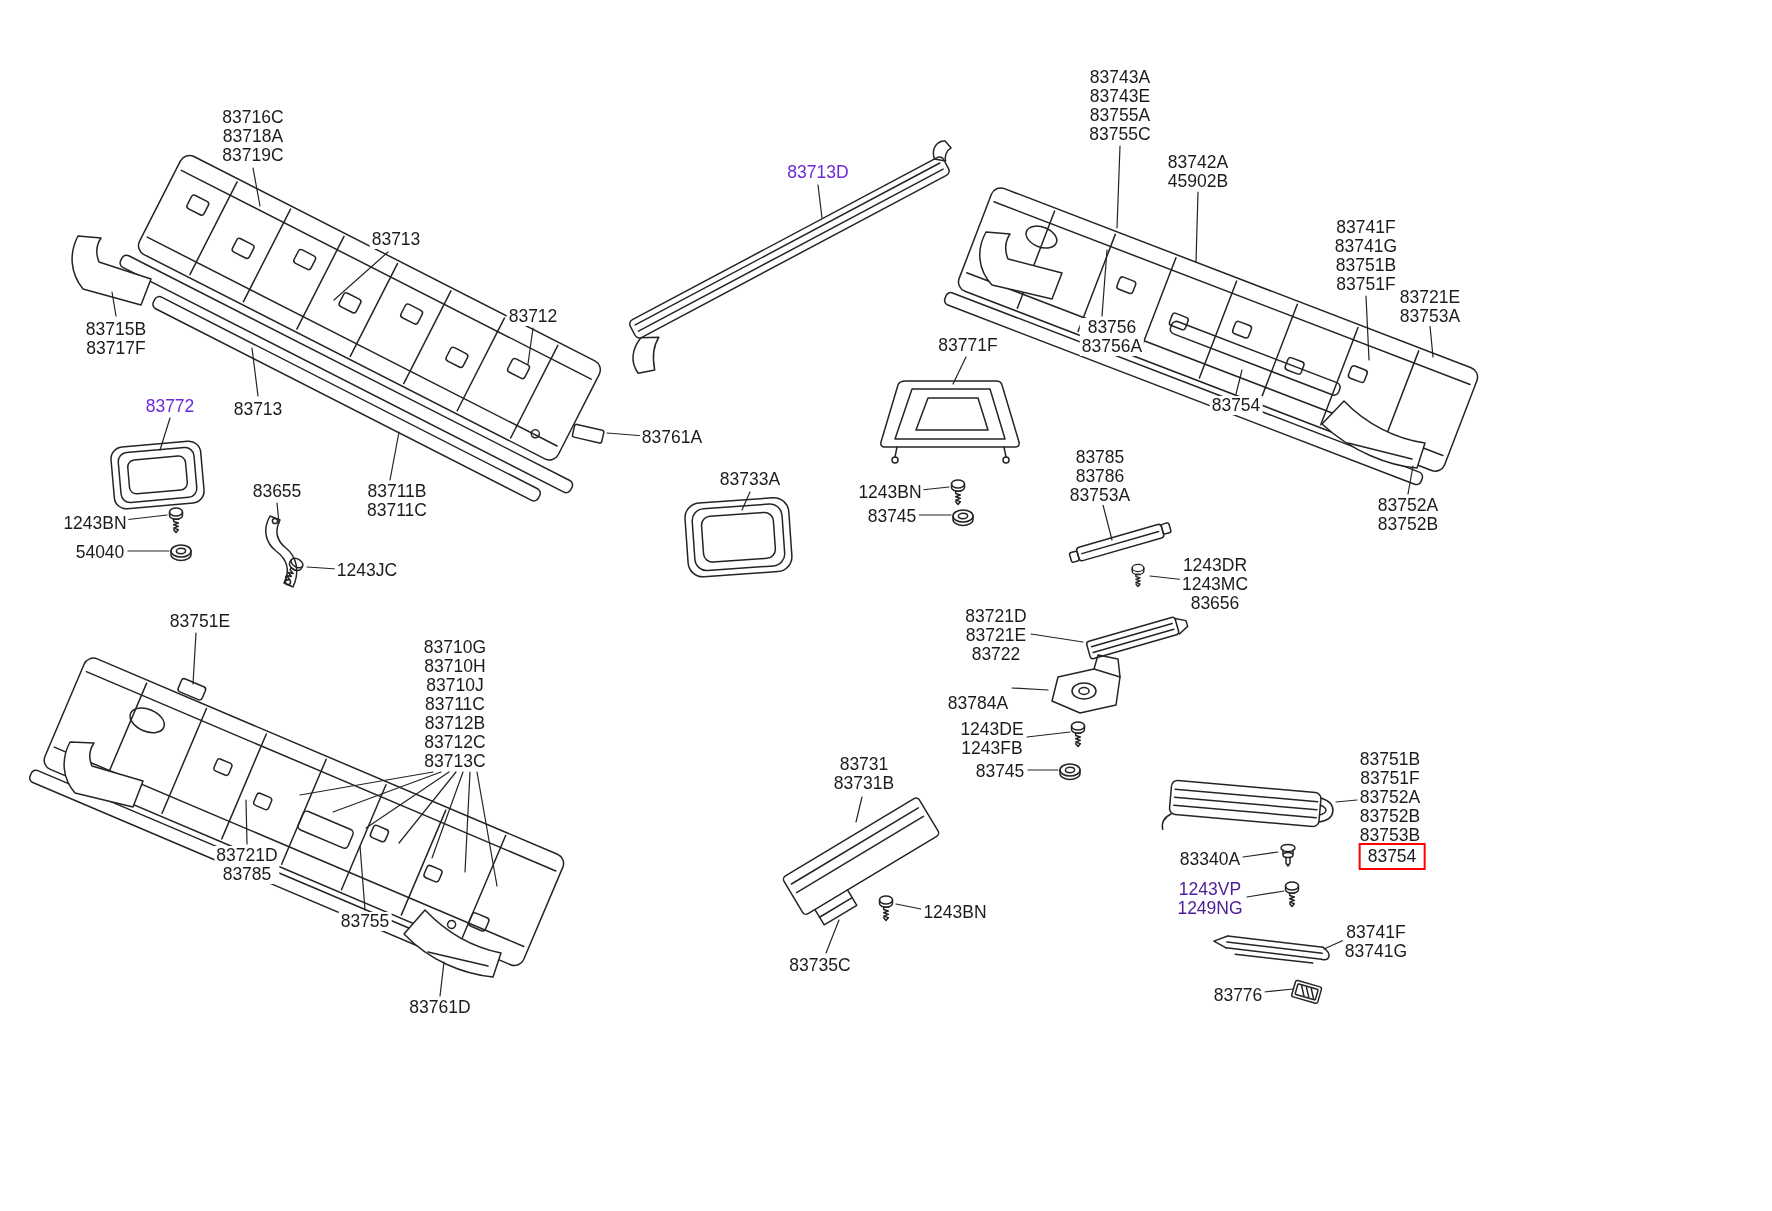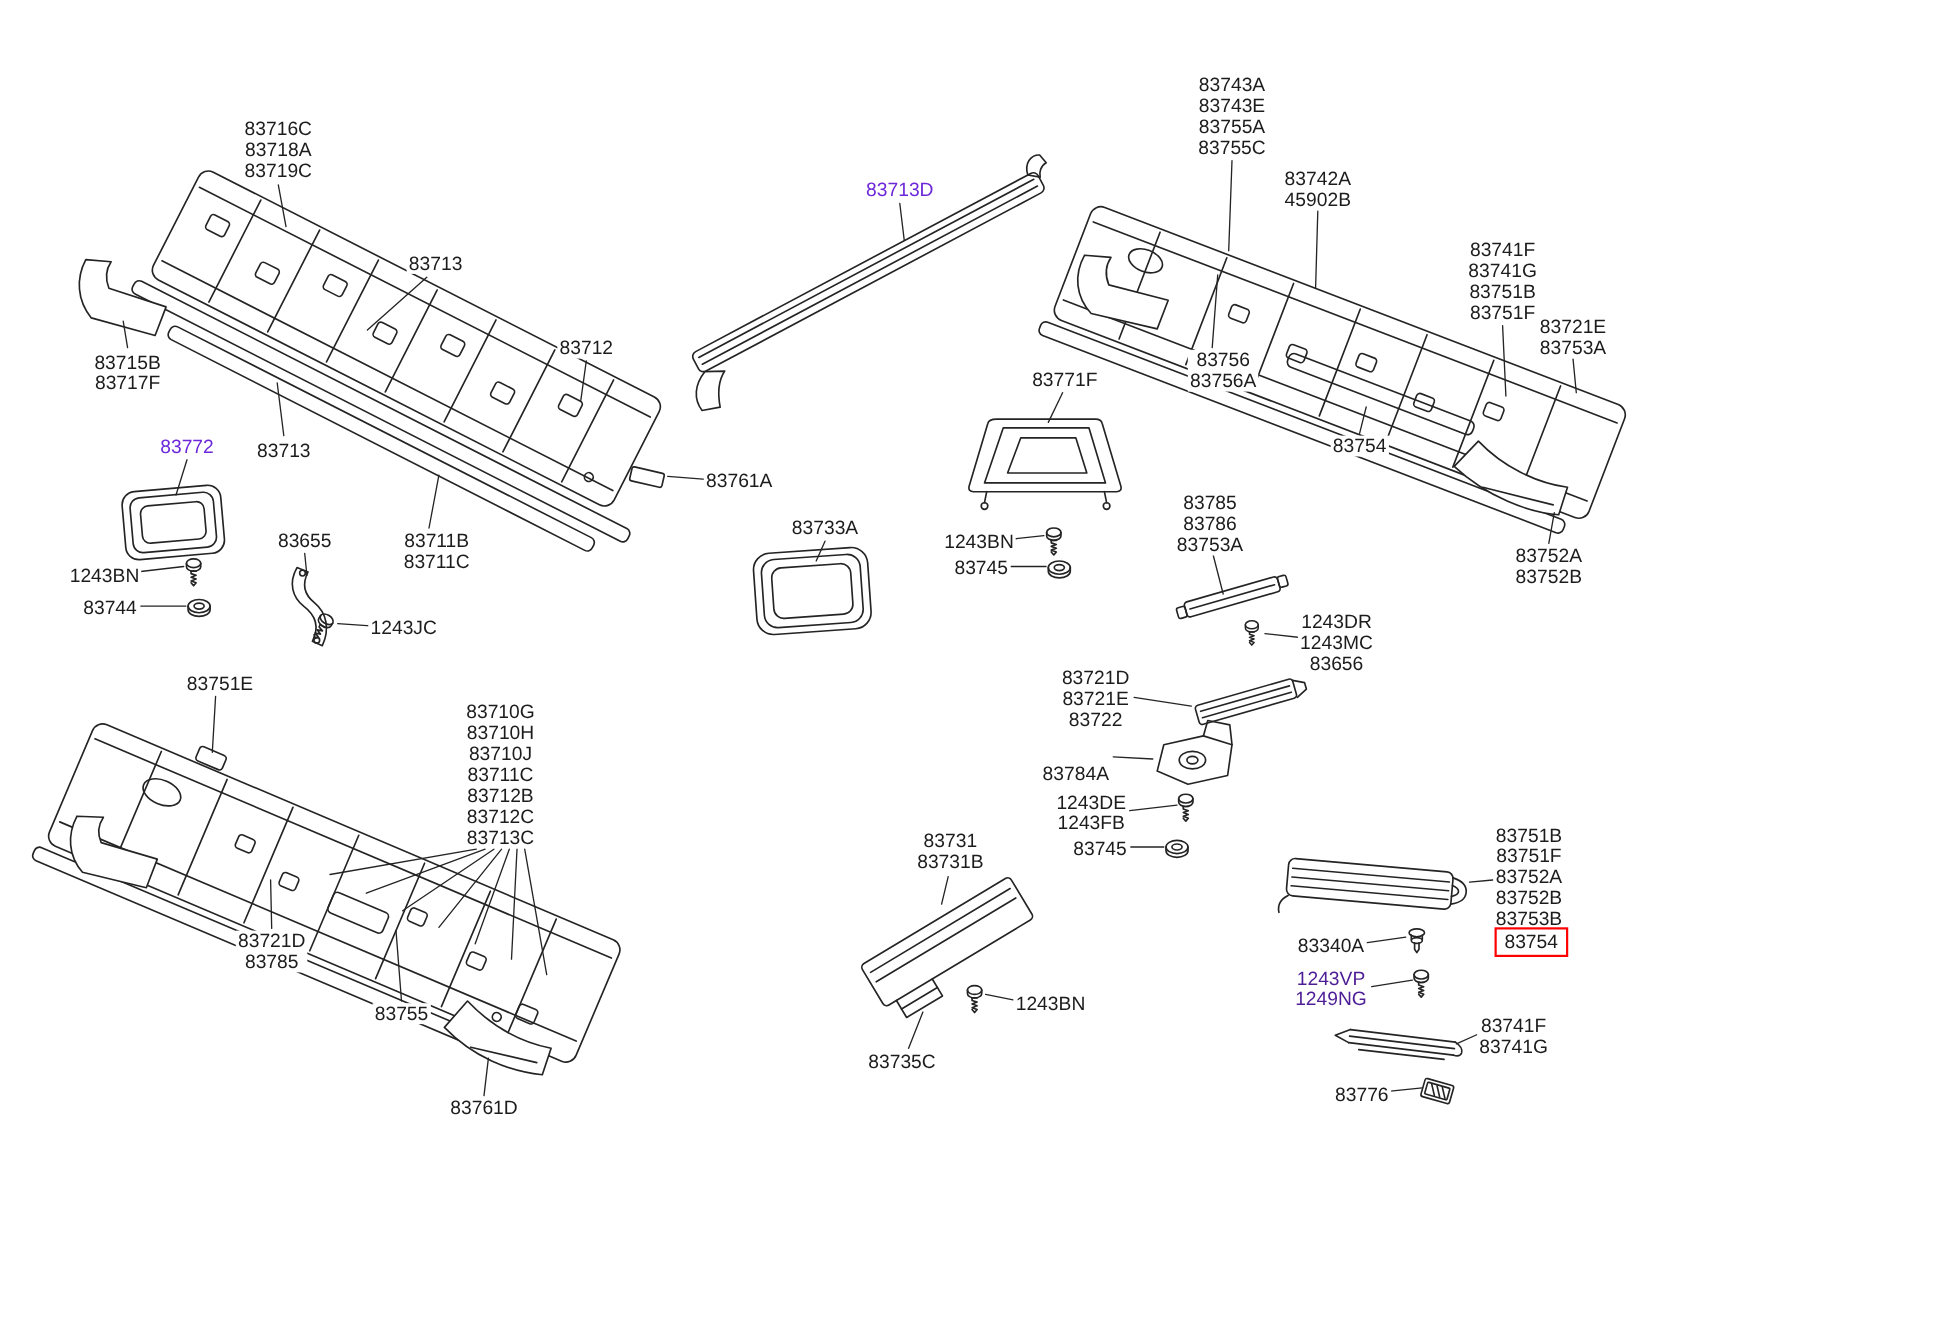--- a/index.html
+++ b/index.html
@@ -314,21 +314,21 @@
       <div class="label" style="left: 396px; top: 230px; color: rgb(28, 28, 28);">83713</div>
       <div class="label" style="left: 533px; top: 307px; color: rgb(28, 28, 28);">83712</div>
       <div class="label" style="left: 116px; top: 320px; color: rgb(28, 28, 28);">83715B
 83717F</div>
       <div class="label" style="left: 258px; top: 400px; color: rgb(28, 28, 28);">83713</div>
       <div class="label" style="left: 170px; top: 397px; color: #6d28d9;">83772</div>
       <div class="label" style="left: 397px; top: 482px; color: rgb(28, 28, 28);">83711B
 83711C</div>
       <div class="label" style="left: 672px; top: 428px; color: rgb(28, 28, 28);">83761A</div>
       <div class="label" style="left: 95px; top: 514px; color: rgb(28, 28, 28);">1243BN</div>
-      <div class="label" style="left: 100px; top: 543px; color: rgb(28, 28, 28);">83744</div>
+      <div class="label" style="left: 100px; top: 543px; color: rgb(28, 28, 28);">54040</div>
       <div class="label" style="left: 277px; top: 482px; color: rgb(28, 28, 28);">83655</div>
       <div class="label" style="left: 367px; top: 561px; color: rgb(28, 28, 28);">1243JC</div>
       <div class="label" style="left: 200px; top: 612px; color: rgb(28, 28, 28);">83751E</div>
       <div class="label" style="left: 455px; top: 638px; color: rgb(28, 28, 28);">83710G
 83710H
 83710J
 83711C
 83712B
 83712C
 83713C</div>

